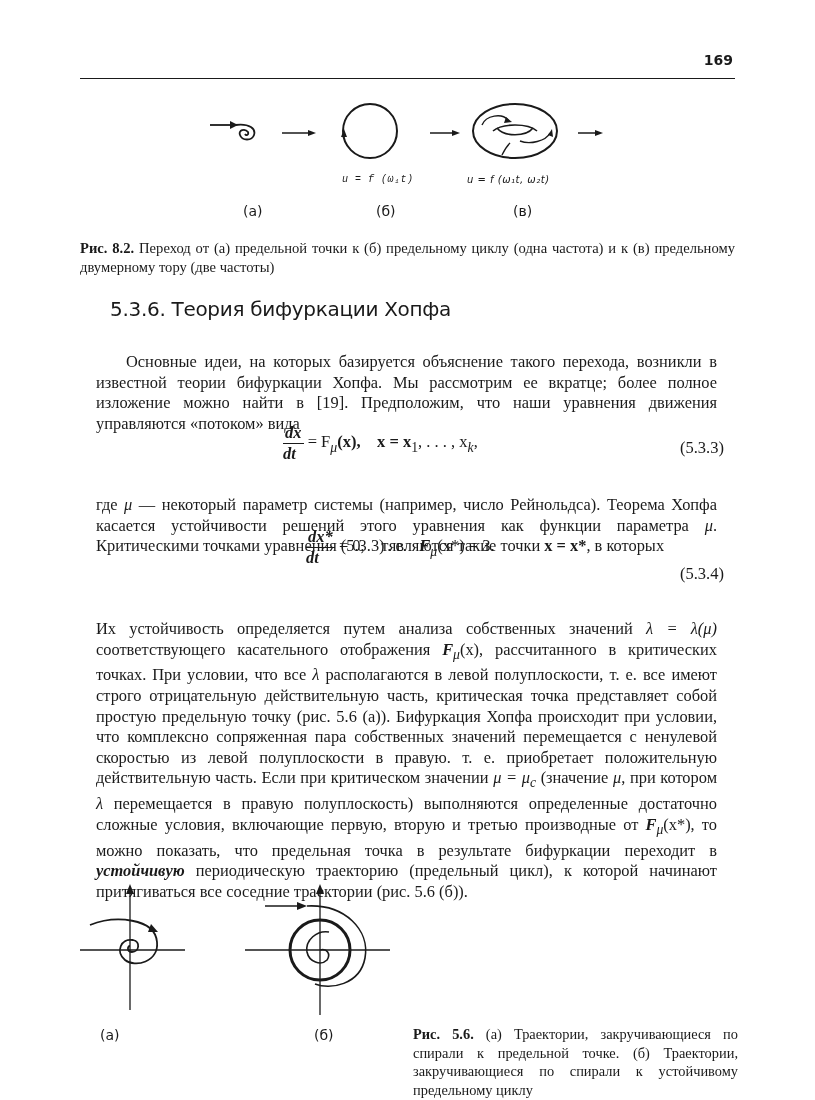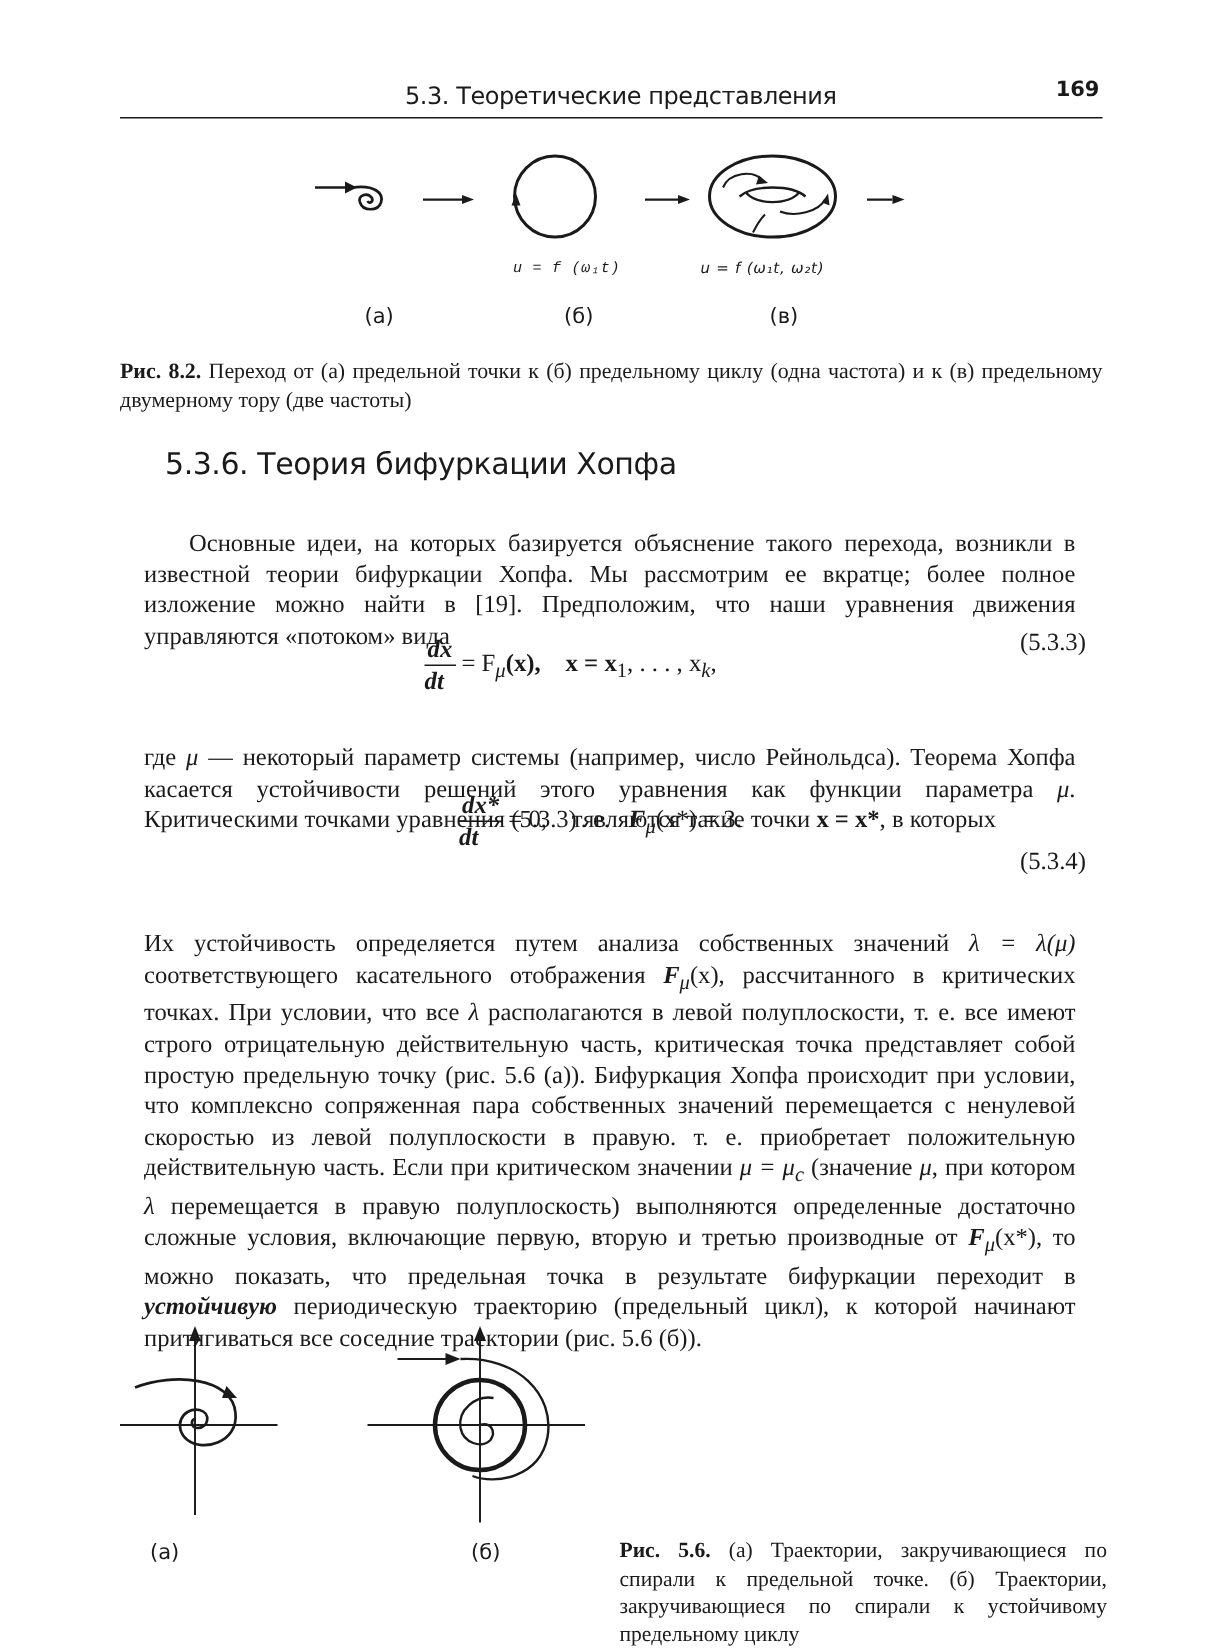--- a/index.html
+++ b/index.html
@@ -37,21 +37,20 @@
   .eq .frac .num { display: block; border-bottom: 1px solid #1a1a1a; padding: 0 2px; font-weight: bold; font-style: italic; }
   .eq .frac .den { display: block; font-style: italic; font-weight: bold; }
   .eq-num { font-size: 16.5px; }
   i { font-style: italic; }
   .side-caption { left: 413px; top: 1025px; width: 325px; font-size: 14.4px; line-height: 18.5px; text-align: justify; }
 </style>
 </head>
 <body>
 
 <div class="abs header">
-  <span class="header-title">5.3. Теоретические представления</span>
   <span class="page-num">169</span>
 </div>
 
 <svg class="abs" style="left:190px; top:95px;" width="430" height="110" viewBox="0 0 430 110">
   <g stroke="#1a1a1a" fill="none" stroke-width="1.8">
     <line x1="20" y1="30" x2="45" y2="30"></line>
     <path d="M45,30 C60,28 66,34 64,40 C62,46 52,46 50,40 C48,35 55,33 58,37 C59,40 56,41 55,39"></path>
     <polygon points="40,26 48,30 40,34" fill="#1a1a1a" stroke="none"></polygon>
   </g>
   <g stroke="#1a1a1a" stroke-width="1.5">
@@ -99,21 +98,21 @@
 </div>
 
 <div class="abs eq" style="left:283px; top:423px;">
   <span class="frac">
     <span class="num">dx</span>
     <span class="den">dt</span>
   </span>
   <span>= F</span><sub><i>μ</i></sub><b>(x),</b>
   &nbsp;&nbsp;&nbsp;<b>x = x</b><sub>1</sub><span>, . . . , x</span><sub><i>k</i></sub><span>,</span>
 </div>
-<span class="abs eq-num" style="left:680px; top:418px;text-align:right;">(5.3.3)</span>
+<span class="abs eq-num" style="left:680px; top:438px;text-align:right;">(5.3.3)</span>
 
 <div class="abs para" style="top:479px;">
   <p class="noindent">
     <span>где </span><i>μ</i><span> — некоторый параметр системы (например, число Рейнольдса). Теорема Хопфа касается устойчивости решений этого уравнения как функции параметра </span><i>μ</i><span>. Критическими точками уравнения (5.3.3) являются такие точки </span><b>x = x*</b><span>, в которых</span>
   </p>
 </div>
 
 <div class="abs eq" style="left:283px; top:527px;margin-left:23px;">
   <span class="frac">
     <span class="num">dx*</span>

